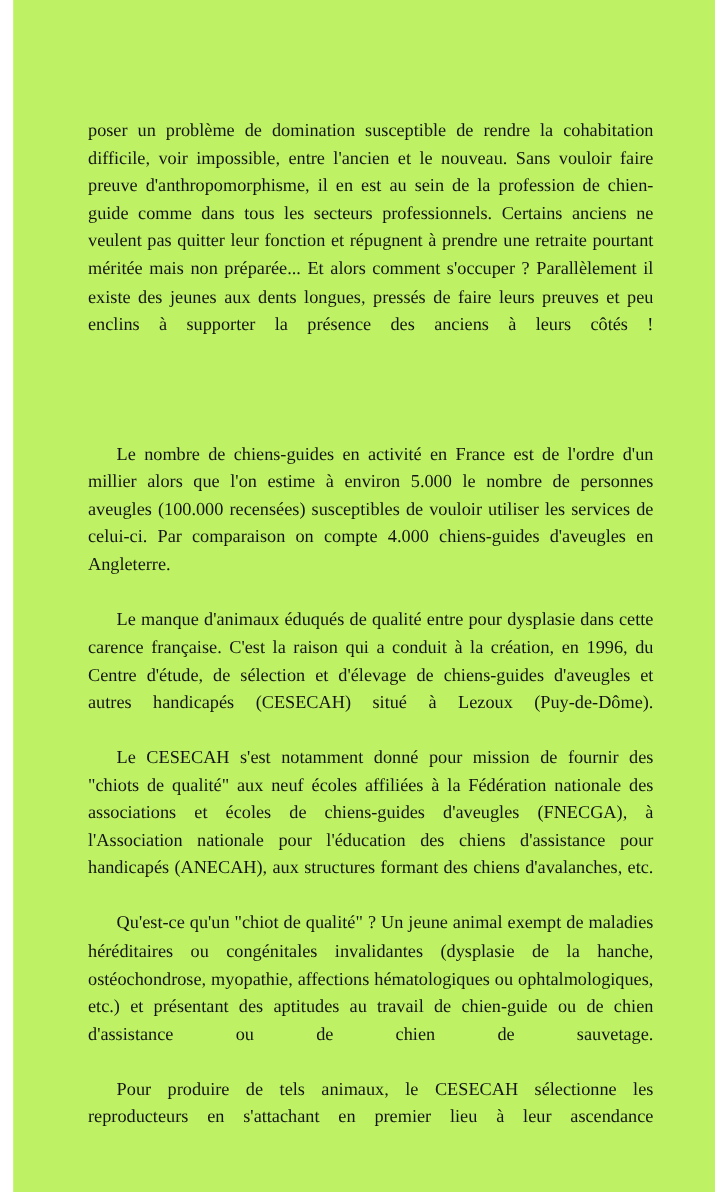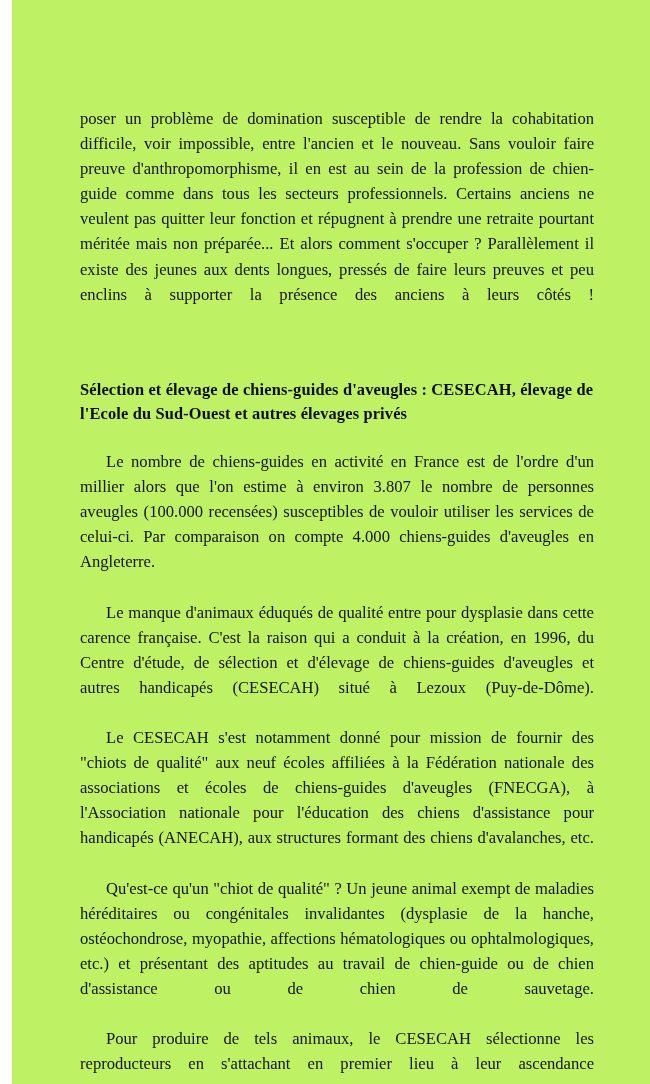--- a/index.html
+++ b/index.html
@@ -85,25 +85,24 @@
 <body>
 
 <div class="page">
 
   <div class="text-block">
 
     <p class="para no-indent">poser un problème de domination susceptible de rendre la cohabitation difficile, voir impossible, entre l'ancien et le nouveau. Sans vouloir faire preuve d'anthropomorphisme, il en est au sein de la profession de chien-guide comme dans tous les secteurs professionnels. Certains anciens ne veulent pas quitter leur fonction et répugnent à prendre une retraite pourtant méritée mais non préparée... Et alors comment s'occuper ? Parallèlement il existe des jeunes aux dents longues, pressés de faire leurs preuves et peu enclins à supporter la présence des anciens à leurs côtés !</p>
 
     <div class="gap-before-heading"></div>
 
-    <h2 class="section-heading">Sélection et élevage de chiens-guides d'aveugles : CESECAH, élevage de l'Ecole du Sud-Ouest et autres élevages privés</h2>
 
     <div class="gap-after-heading"></div>
 
-    <p class="para">Le nombre de chiens-guides en activité en France est de l'ordre d'un millier alors que l'on estime à environ 3.807 le nombre de personnes aveugles (100.000 recensées) susceptibles de vouloir utiliser les services de celui-ci. Par comparaison on compte 4.000 chiens-guides d'aveugles en Angleterre.</p>
+    <p class="para">Le nombre de chiens-guides en activité en France est de l'ordre d'un millier alors que l'on estime à environ 5.000 le nombre de personnes aveugles (100.000 recensées) susceptibles de vouloir utiliser les services de celui-ci. Par comparaison on compte 4.000 chiens-guides d'aveugles en Angleterre.</p>
 
     <p class="para">Le manque d'animaux éduqués de qualité entre pour dysplasie dans cette carence française. C'est la raison qui a conduit à la création, en 1996, du Centre d'étude, de sélection et d'élevage de chiens-guides d'aveugles et autres handicapés (CESECAH) situé à Lezoux (Puy-de-Dôme).</p>
 
     <p class="para">Le CESECAH s'est notamment donné pour mission de fournir des "chiots de qualité" aux neuf écoles affiliées à la Fédération nationale des associations et écoles de chiens-guides d'aveugles (FNECGA), à l'Association nationale pour l'éducation des chiens d'assistance pour handicapés (ANECAH), aux structures formant des chiens d'avalanches, etc.</p>
 
     <p class="para">Qu'est-ce qu'un "chiot de qualité" ? Un jeune animal exempt de maladies héréditaires ou congénitales invalidantes (dysplasie de la hanche, ostéochondrose, myopathie, affections hématologiques ou ophtalmologiques, etc.) et présentant des aptitudes au travail de chien-guide ou de chien d'assistance ou de chien de sauvetage.</p>
 
     <p class="para">Pour produire de tels animaux, le CESECAH sélectionne les reproducteurs en s'attachant en premier lieu à leur ascendance</p>
 
   </div>

